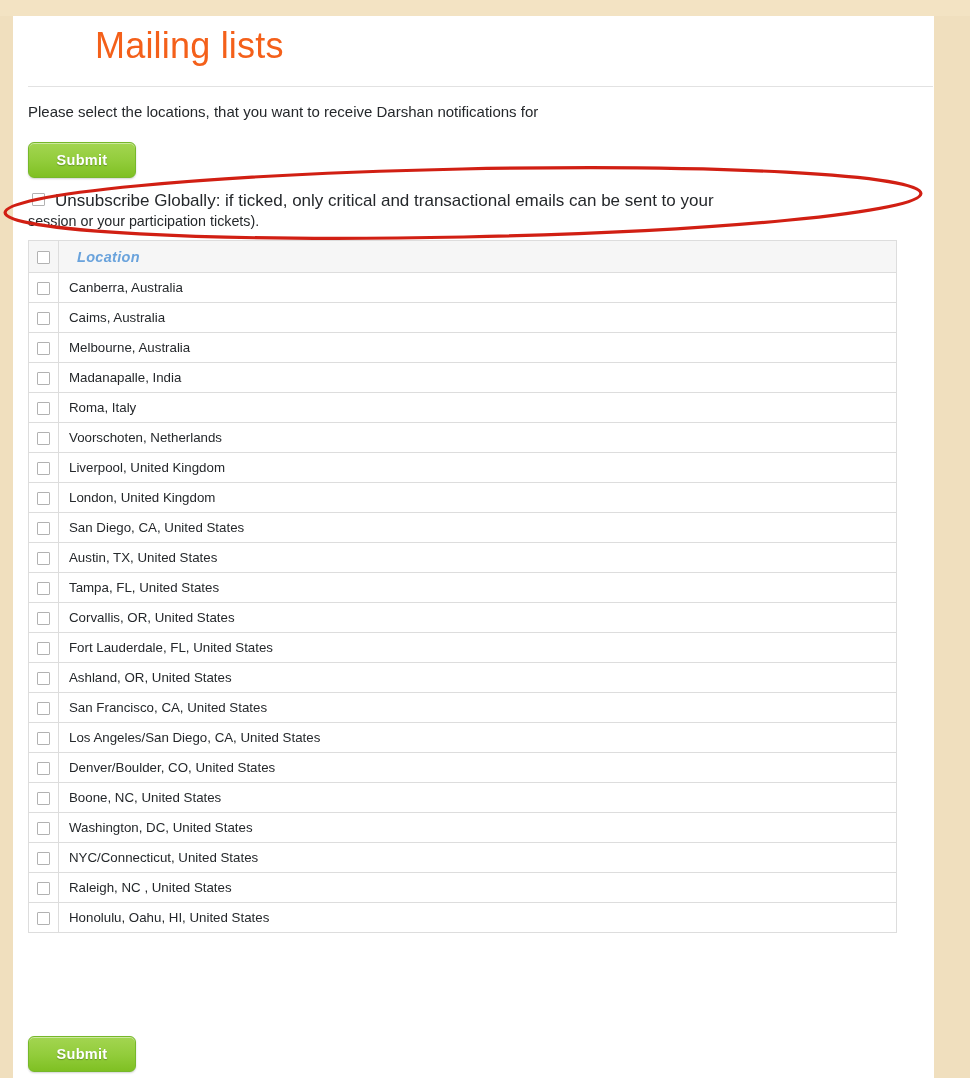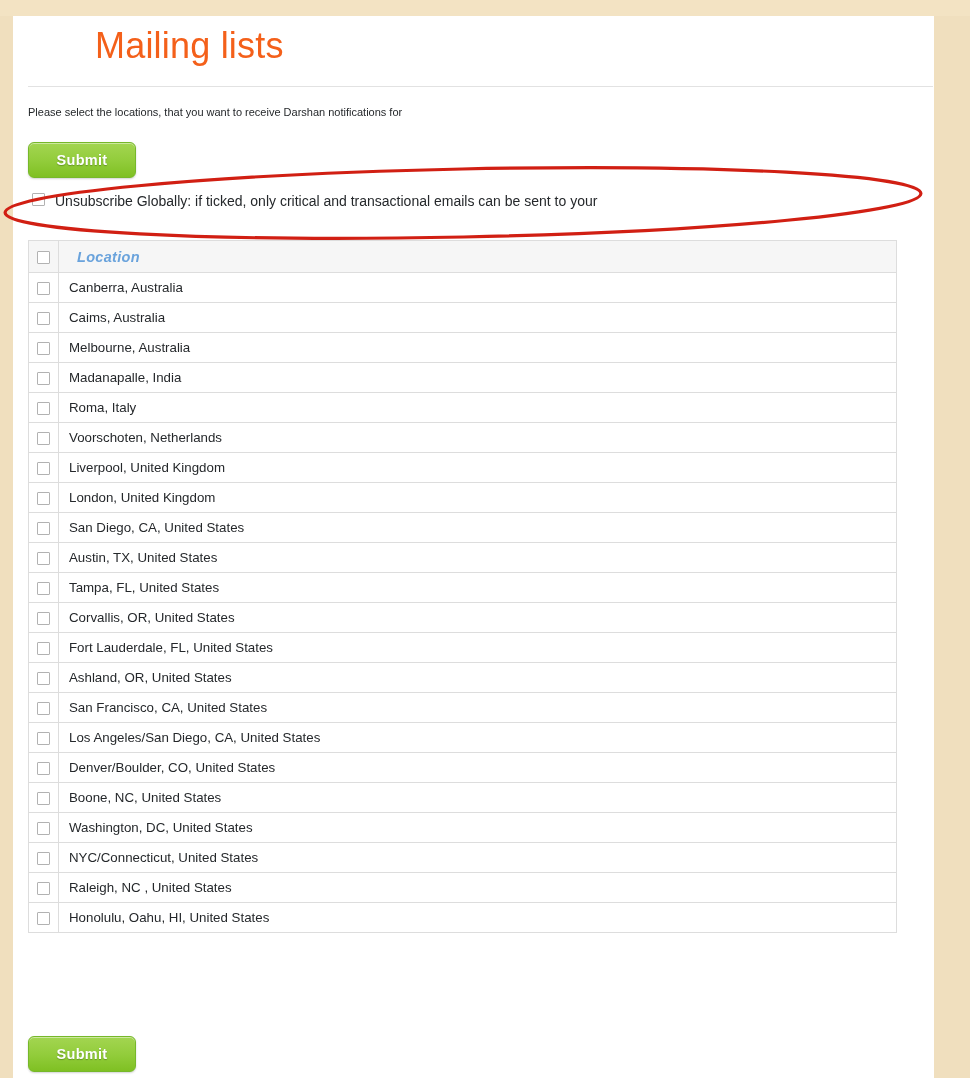--- a/index.html
+++ b/index.html
@@ -65,21 +65,21 @@
     width: 905px;
     height: 1px;
     background: #e2e2e2;
   }
 
   
   #intro-text {
     position: absolute;
     left: 28px;
     top: 86px;
-    font-size: 11px;
+    font-size: 15px;
     color: #25282b;
     line-height: 20px;
     white-space: nowrap;
     text-align: center;
   }
 
   
   .submit-button {
     position: absolute;
     width: 108px;
@@ -116,21 +116,21 @@
     height: 13px;
     border: 1px solid #b2b2b2;
     background: #ffffff;
     border-radius: 1px;
     cursor: pointer;
   }
   #unsubscribe-text {
     display: block;
     padding-left: 0;
     margin-left: 27px;
-    font-size: 14px;
+    font-size: 17px;
     color: #25282b;
     line-height: 20px;
   }
   .unsub-line2 {
     position: absolute;
     left: 0;
     top: 20px;
     font-size: 14.3px;
     color: #25282b;
     line-height: 20px;
@@ -225,20 +225,21 @@
   <h1 id="page-title">Mailing lists</h1>
   <div id="title-rule"></div>
 
   <div id="intro-text">Please select the locations, that you want to receive Darshan notifications for</div>
 
   <button class="submit-button" id="submit-top">Submit</button>
 
   <div id="unsubscribe-row">
     <span id="unsubscribe-checkbox"></span>
     <span id="unsubscribe-text">Unsubscribe Globally: if ticked, only critical and transactional emails can be sent to your</span>
+    <span class="unsub-line2">session or your participation tickets).</span>
   </div>
 
   <div id="annotation-ellipse">
     <svg width="930" height="78" viewBox="0 0 930 78" xmlns="http://www.w3.org/2000/svg">
       <ellipse cx="463" cy="39" rx="458" ry="34" fill="none" stroke="#d11f13" stroke-width="3.2" transform="rotate(-1.2 463 39)"></ellipse>
     </svg>
   </div>
 
   <table id="locations-table">
     <colgroup>

